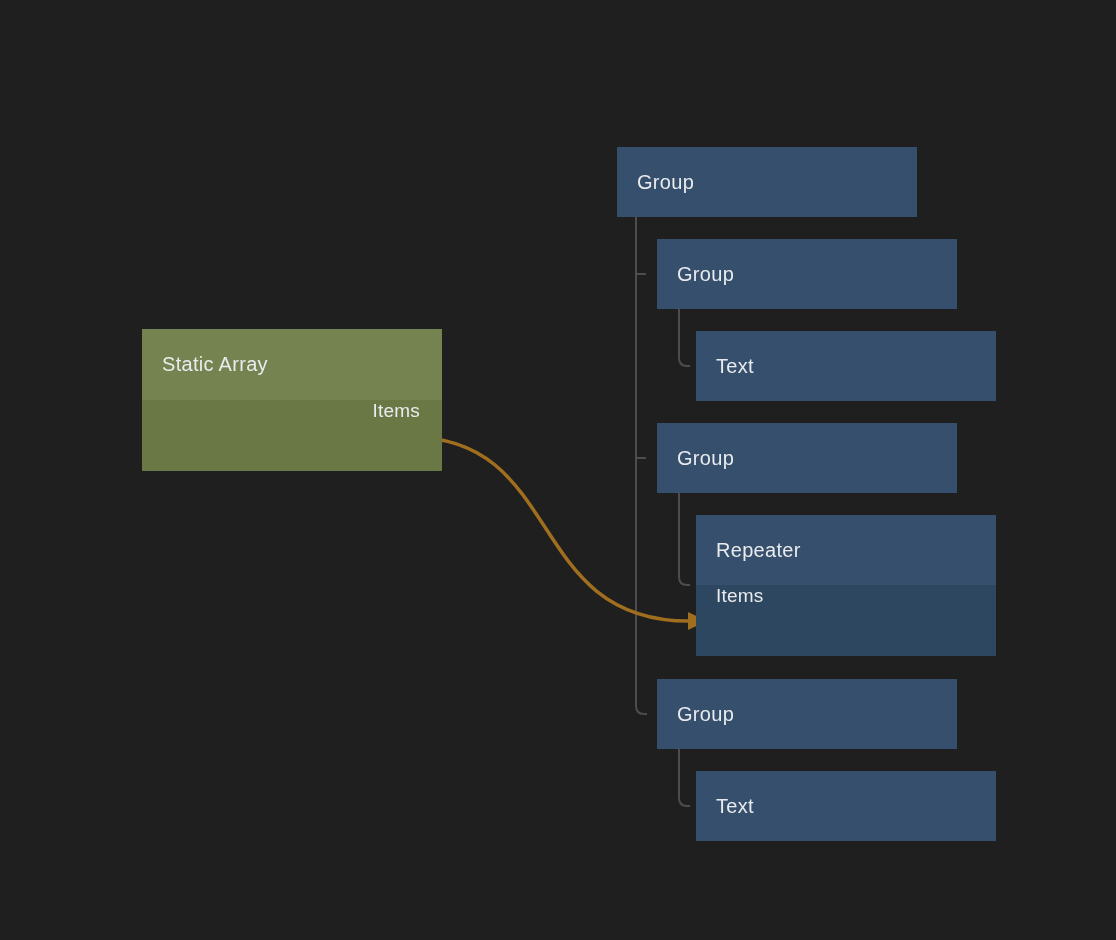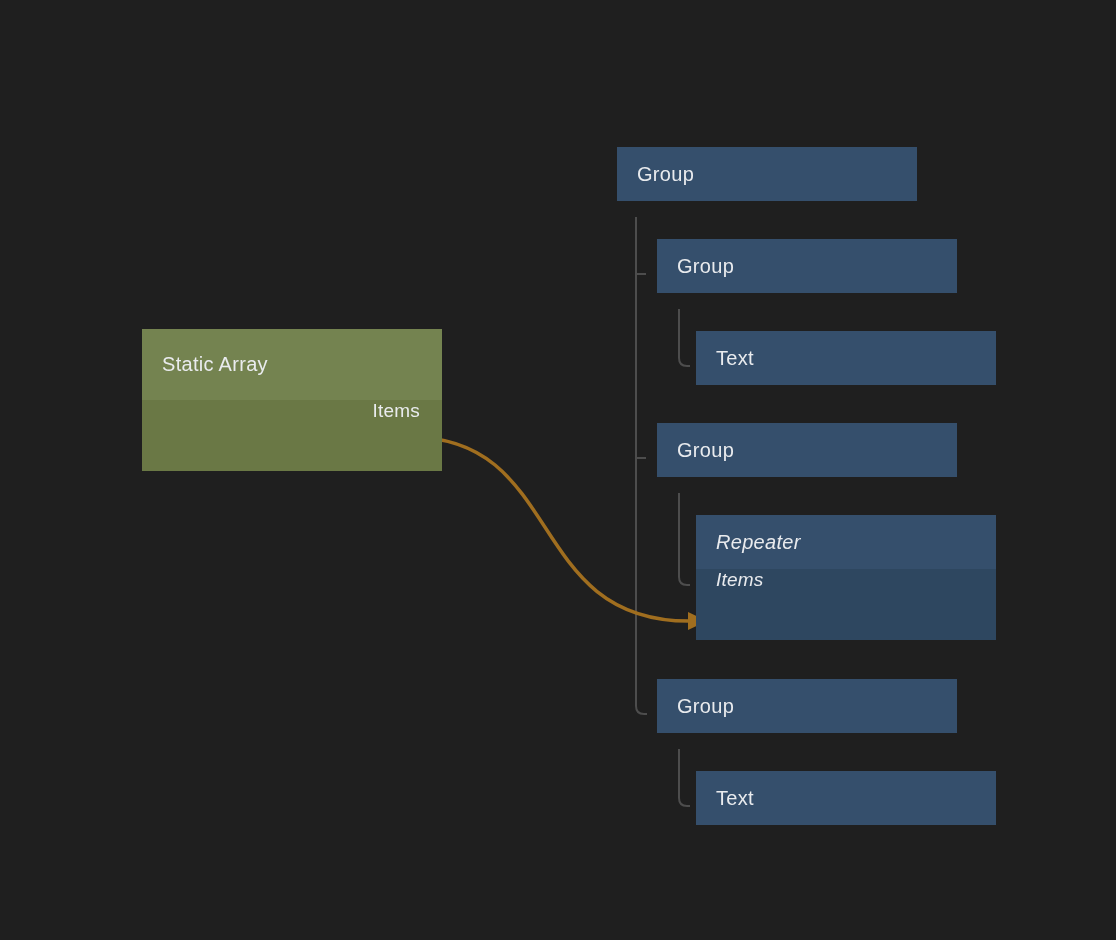--- a/index.html
+++ b/index.html
@@ -21,21 +21,21 @@
     width: 1116px; height: 940px;
   }
   .node {
     position: absolute;
     width: 300px;
     color: #e9ebee;
   }
   .node .hdr {
     display: flex;
     align-items: center;
-    height: 54px;
+    height: 70px;
     padding-left: 20px;
     font-size: 20px;
     letter-spacing: 0.3px;
   }
   .node .row {
     display: flex;
     align-items: flex-start;
     height: 71px;
     font-size: 19px;
     letter-spacing: 0.2px;
@@ -46,21 +46,21 @@
   
   .node.green .hdr { background: #748350; height: 71px; }
   .node.green .row { background: #6a7845; justify-content: flex-end; padding-right: 22px; }
 
   
   #n-static-array { left: 110px; top: 329px; padding-left: 32px; }
   #n-group-root   { left: 617px; top: 147px; }
   #n-group-1      { left: 657px; top: 239px; }
   #n-text-1       { left: 696px; top: 331px; }
   #n-group-2      { left: 657px; top: 423px; }
-  #n-repeater     { left: 696px; top: 515px; font-style: italic; }
+  #n-repeater     { left: 696px; top: 515px; }
   #n-group-3      { left: 657px; top: 679px; }
   #n-text-2       { left: 696px; top: 771px; }
 </style>
 </head>
 <body>
 
 <div class="canvas">
 
   <svg class="wires" viewBox="0 0 1116 940" xmlns="http://www.w3.org/2000/svg">
 

